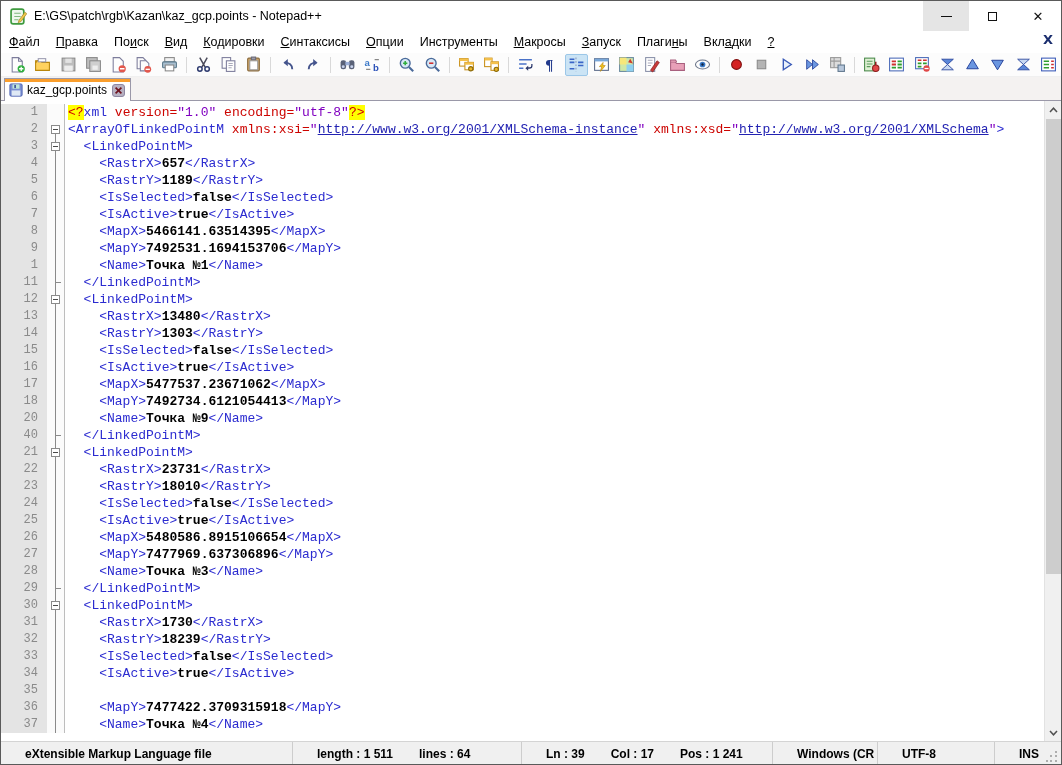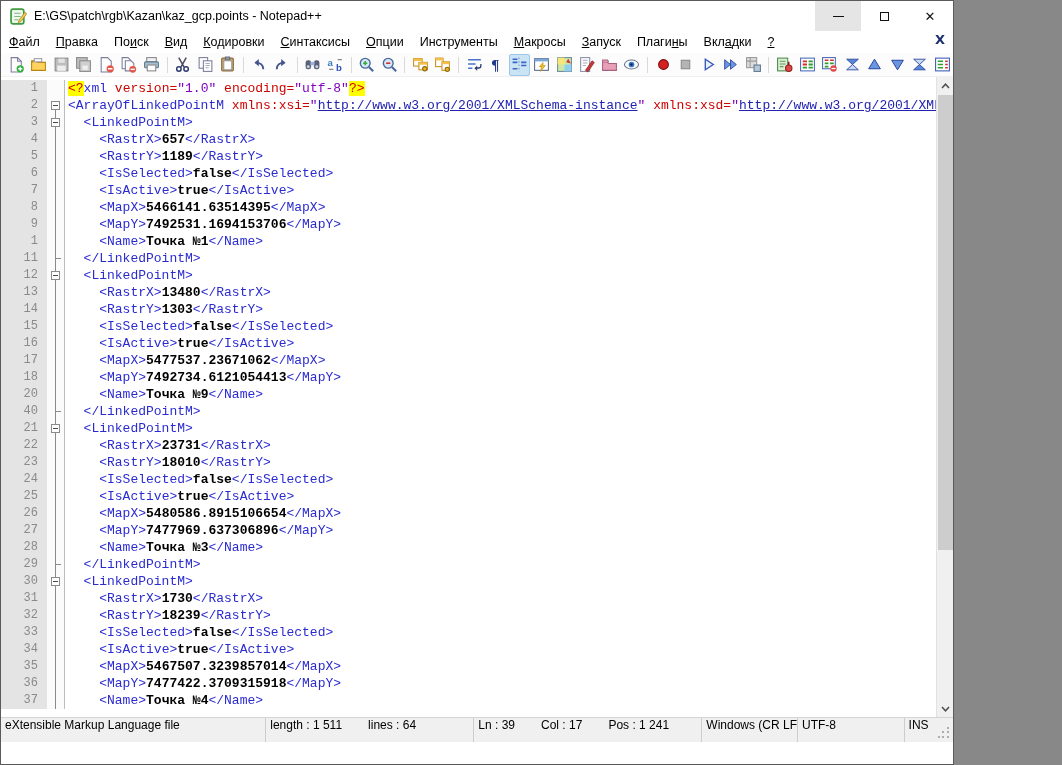--- a/index.html
+++ b/index.html
@@ -1,18 +1,18 @@
 <!DOCTYPE html>
 <html><head>
 <meta charset="utf-8">
 <style>
   html,body{margin:0;padding:0;background:#888;}
   *{box-sizing:border-box;}
   .win{
-    width:954px;height:765px;background:#fff;position:relative;
+    width:1062px;height:765px;background:#fff;position:relative;
     border:1px solid #5a5a5a;overflow:hidden;
     font-family:"Liberation Sans","DejaVu Sans",sans-serif;color:#000;
   }
   
   .titlebar{height:30px;display:flex;align-items:center;background:#fff;}
   .appicon{width:17px;height:17px;margin:0 7px 0 9px;flex:0 0 auto;}
   .title-text{font-size:12.5px;flex:1 1 auto;white-space:nowrap;overflow:hidden;}
   .wbtns{display:flex;height:30px;flex:0 0 auto;}
   .wbtn{width:46px;height:30px;display:flex;align-items:center;justify-content:center;cursor:default;}
   .wbtn.min{background:#e5e5e5;}
@@ -54,21 +54,21 @@
   .c-url{color:var(--curl);text-decoration:underline;}
   .c-txt{color:var(--ctxt);font-weight:bold;}
   .c-decl{color:var(--cdeclfg);background:var(--cdeclbg);}
   
   .vscroll{position:absolute;top:0;right:0;width:17px;height:640px;background:#f0f0f0;border-left:1px solid #e2e2e2;}
   .varrow{position:absolute;left:0;width:17px;height:17px;display:flex;align-items:center;justify-content:center;color:#505050;}
   .varrow svg{display:block;}
   .vthumb{position:absolute;left:1px;width:15px;background:#cdcdcd;}
   
   .statusbar{height:25px;background:#f0f0f0;border-top:1px solid #d4d4d4;display:flex;align-items:stretch;font-size:12px;position:relative;}
-  .ssec{display:flex;align-items:flex-start;padding-left:4px;border-right:1px solid #cdcdcd;white-space:nowrap;overflow:hidden;}
+  .ssec{display:flex;align-items:center;padding-left:24px;border-right:1px solid #cdcdcd;white-space:nowrap;overflow:hidden;font-weight:bold;}
   .ssec .gap{display:inline-block;width:26px;}
   .s1{width:292px;}
   .s2{width:229px;}
   .s3{width:251px;}
   .s4{width:105px;}
   .s5{width:117px;}
   .s6{width:53px;border-right:none;}
   .grip{position:absolute;right:2px;bottom:2px;}
 </style>
 </head>
@@ -463,20 +463,36 @@
         <span>
           <svg width="17" height="17" viewBox="0 0 16 16" fill="none">
             <rect x="1.5" y="2" width="13" height="12" fill="#fff" stroke="#3a5ab8"></rect>
             <path d="M3.5 5h5M3.5 8h5M3.5 11h5" stroke="#2f9e2f" stroke-width="1.4"></path>
             <path d="M10.5 5h2.5M10.5 8h2.5M10.5 11h2.5" stroke="#d03030" stroke-width="1.4"></path>
           </svg>
         </span>
       </button>
     </div>
 
+  <div class="tabbar">
+    <div class="tab">
+      <div class="stripe"></div>
+      <svg width="14" height="14" viewBox="0 0 16 16">
+        <rect x="1" y="1" width="14" height="14" rx="1.5" fill="#7b8fd4" stroke="#4a5fae"></rect>
+        <rect x="4" y="1.5" width="8" height="5" fill="#bfe8d8"></rect>
+        <rect x="6" y="2.2" width="2" height="3.6" fill="#44589e"></rect>
+        <rect x="3" y="8.5" width="10" height="6" fill="#dfe9f5"></rect>
+      </svg>
+      <span class="tab-label">kaz_gcp.points</span>
+      <svg width="13" height="13" viewBox="0 0 13 13">
+        <rect x="0.5" y="0.5" width="12" height="12" rx="2.5" fill="#b7b1c2" stroke="#8d87a2"></rect>
+        <path d="M3.6 3.6l5.8 5.8M9.4 3.6L3.6 9.4" stroke="#6e1420" stroke-width="1.7"></path>
+      </svg>
+    </div>
+  </div>
 
   <div class="editor">
     <div class="lines" id="codelines">
         <div class="cl"><span class="lnum">1</span><span class="fold"></span><span class="code"><span class="c-decl">&lt;?</span><span class="c-tag">xml</span><span> </span><span class="c-attr">version=</span><span class="c-str">"1.0"</span><span> </span><span class="c-attr">encoding=</span><span class="c-str">"utf-8"</span><span class="c-decl">?&gt;</span></span></div>
         <div class="cl"><span class="lnum">2</span><span class="fold"><span class="fv" style="top:13px;bottom:0"></span><span class="fb"></span></span><span class="code"><span class="c-tag">&lt;ArrayOfLinkedPointM</span><span> </span><span class="c-attr">xmlns:xsi=</span><span class="c-str">"</span><span class="c-url">http://www.w3.org/2001/XMLSchema-instance</span><span class="c-str">"</span><span> </span><span class="c-attr">xmlns:xsd=</span><span class="c-str">"</span><span class="c-url">http://www.w3.org/2001/XMLSchema</span><span class="c-str">"</span><span class="c-tag">&gt;</span></span></div>
         <div class="cl"><span class="lnum">3</span><span class="fold"><span class="fv" style="top:0;height:4px"></span><span class="fv" style="top:13px;bottom:0"></span><span class="fb"></span></span><span class="code"><span>  </span><span class="c-tag">&lt;LinkedPointM&gt;</span></span></div>
         <div class="cl"><span class="lnum">4</span><span class="fold"><span class="fv" style="top:0;bottom:0"></span></span><span class="code"><span>    </span><span class="c-tag">&lt;RastrX&gt;</span><span class="c-txt">657</span><span class="c-tag">&lt;/RastrX&gt;</span></span></div>
         <div class="cl"><span class="lnum">5</span><span class="fold"><span class="fv" style="top:0;bottom:0"></span></span><span class="code"><span>    </span><span class="c-tag">&lt;RastrY&gt;</span><span class="c-txt">1189</span><span class="c-tag">&lt;/RastrY&gt;</span></span></div>
         <div class="cl"><span class="lnum">6</span><span class="fold"><span class="fv" style="top:0;bottom:0"></span></span><span class="code"><span>    </span><span class="c-tag">&lt;IsSelected&gt;</span><span class="c-txt">false</span><span class="c-tag">&lt;/IsSelected&gt;</span></span></div>
         <div class="cl"><span class="lnum">7</span><span class="fold"><span class="fv" style="top:0;bottom:0"></span></span><span class="code"><span>    </span><span class="c-tag">&lt;IsActive&gt;</span><span class="c-txt">true</span><span class="c-tag">&lt;/IsActive&gt;</span></span></div>
@@ -500,21 +516,21 @@
         <div class="cl"><span class="lnum">25</span><span class="fold"><span class="fv" style="top:0;bottom:0"></span></span><span class="code"><span>    </span><span class="c-tag">&lt;IsActive&gt;</span><span class="c-txt">true</span><span class="c-tag">&lt;/IsActive&gt;</span></span></div>
         <div class="cl"><span class="lnum">26</span><span class="fold"><span class="fv" style="top:0;bottom:0"></span></span><span class="code"><span>    </span><span class="c-tag">&lt;MapX&gt;</span><span class="c-txt">5480586.8915106654</span><span class="c-tag">&lt;/MapX&gt;</span></span></div>
         <div class="cl"><span class="lnum">27</span><span class="fold"><span class="fv" style="top:0;bottom:0"></span></span><span class="code"><span>    </span><span class="c-tag">&lt;MapY&gt;</span><span class="c-txt">7477969.637306896</span><span class="c-tag">&lt;/MapY&gt;</span></span></div>
         <div class="cl"><span class="lnum">28</span><span class="fold"><span class="fv" style="top:0;bottom:0"></span></span><span class="code"><span>    </span><span class="c-tag">&lt;Name&gt;</span><span class="c-txt">Точка №3</span><span class="c-tag">&lt;/Name&gt;</span></span></div>
         <div class="cl"><span class="lnum">29</span><span class="fold"><span class="fv" style="top:0;height:9px"></span><span class="fh"></span><span class="fv" style="top:9px;bottom:0"></span></span><span class="code"><span>  </span><span class="c-tag">&lt;/LinkedPointM&gt;</span></span></div>
         <div class="cl"><span class="lnum">30</span><span class="fold"><span class="fv" style="top:0;height:4px"></span><span class="fv" style="top:13px;bottom:0"></span><span class="fb"></span></span><span class="code"><span>  </span><span class="c-tag">&lt;LinkedPointM&gt;</span></span></div>
         <div class="cl"><span class="lnum">31</span><span class="fold"><span class="fv" style="top:0;bottom:0"></span></span><span class="code"><span>    </span><span class="c-tag">&lt;RastrX&gt;</span><span class="c-txt">1730</span><span class="c-tag">&lt;/RastrX&gt;</span></span></div>
         <div class="cl"><span class="lnum">32</span><span class="fold"><span class="fv" style="top:0;bottom:0"></span></span><span class="code"><span>    </span><span class="c-tag">&lt;RastrY&gt;</span><span class="c-txt">18239</span><span class="c-tag">&lt;/RastrY&gt;</span></span></div>
         <div class="cl"><span class="lnum">33</span><span class="fold"><span class="fv" style="top:0;bottom:0"></span></span><span class="code"><span>    </span><span class="c-tag">&lt;IsSelected&gt;</span><span class="c-txt">false</span><span class="c-tag">&lt;/IsSelected&gt;</span></span></div>
         <div class="cl"><span class="lnum">34</span><span class="fold"><span class="fv" style="top:0;bottom:0"></span></span><span class="code"><span>    </span><span class="c-tag">&lt;IsActive&gt;</span><span class="c-txt">true</span><span class="c-tag">&lt;/IsActive&gt;</span></span></div>
-        <div class="cl"><span class="lnum">35</span><span class="fold"><span class="fv" style="top:0;bottom:0"></span></span><span class="code"><span>    </span><span class="c-tag">&lt;MapX&gt;</span><span class="c-txt">5467507.3239857014</span><span class="c-tag">&lt;/MapX&gt;</span></span></div>
+        <div class="cl"><span class="lnum">35</span><span class="fold"><span class="fv" style="top:0;bottom:0"></span></span></div>
         <div class="cl"><span class="lnum">36</span><span class="fold"><span class="fv" style="top:0;bottom:0"></span></span><span class="code"><span>    </span><span class="c-tag">&lt;MapY&gt;</span><span class="c-txt">7477422.3709315918</span><span class="c-tag">&lt;/MapY&gt;</span></span></div>
         <div class="cl"><span class="lnum">37</span><span class="fold"><span class="fv" style="top:0;bottom:0"></span></span><span class="code"><span>    </span><span class="c-tag">&lt;Name&gt;</span><span class="c-txt">Точка №4</span><span class="c-tag">&lt;/Name&gt;</span></span></div>
       </div>
     <div class="vscroll">
       <div class="varrow" style="top:0">
         <svg width="9" height="6" viewBox="0 0 9 6">
             <path d="M1 5l3.5-3.8L8 5" fill="none" stroke="#505050" stroke-width="1.5"></path>
           </svg>
       </div>
       <div class="vthumb" style="top:18px;height:455px;"></div>

